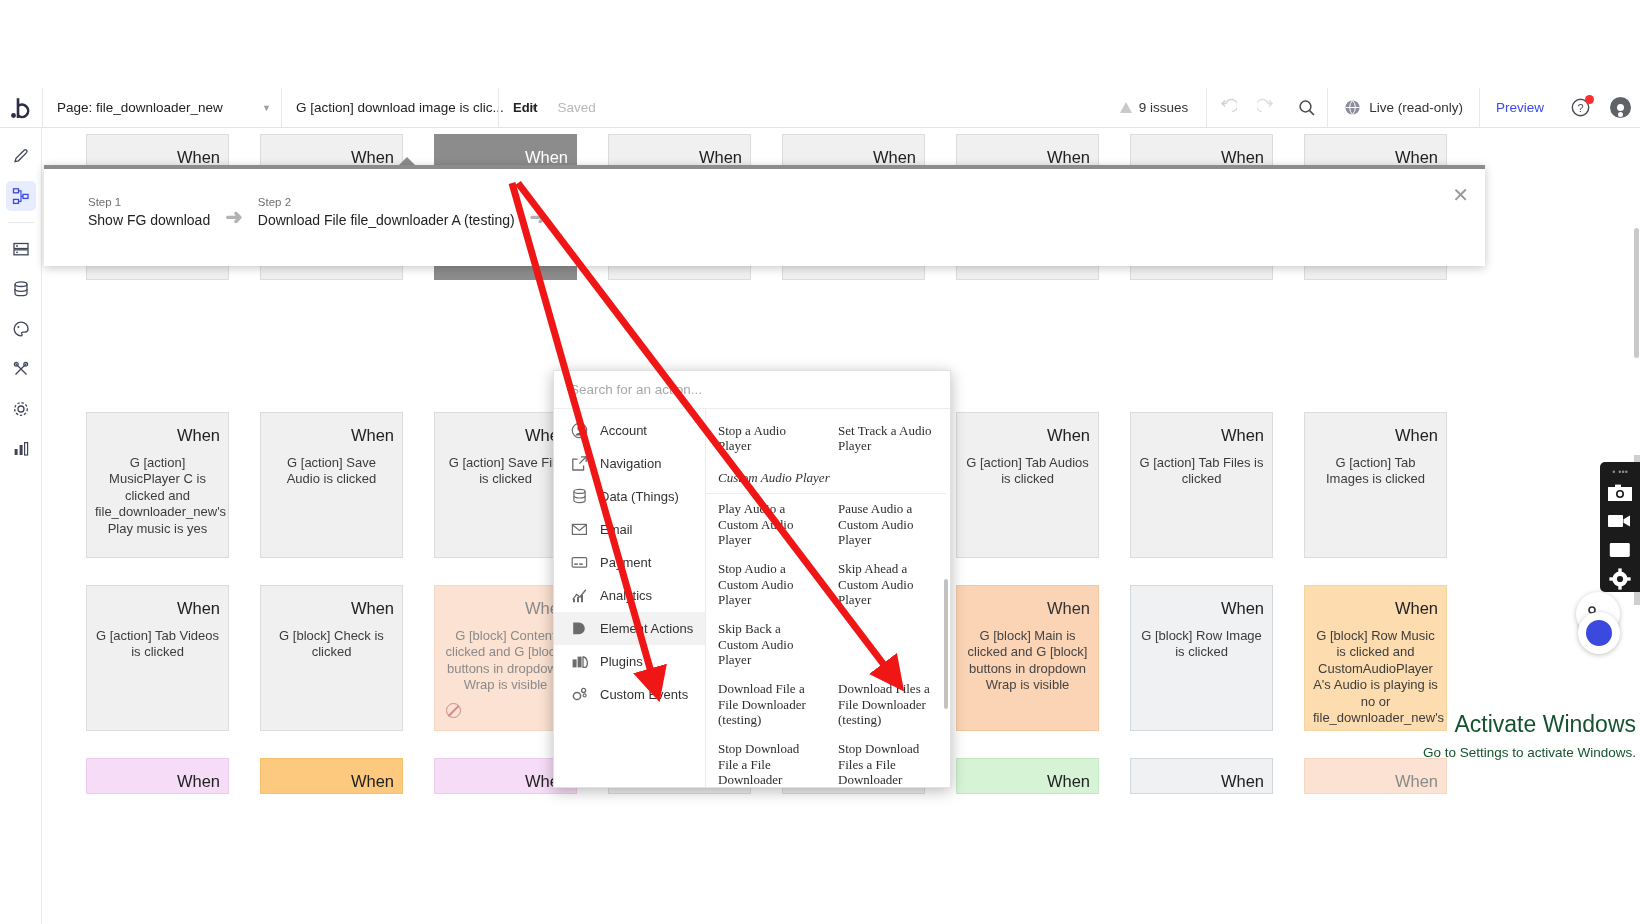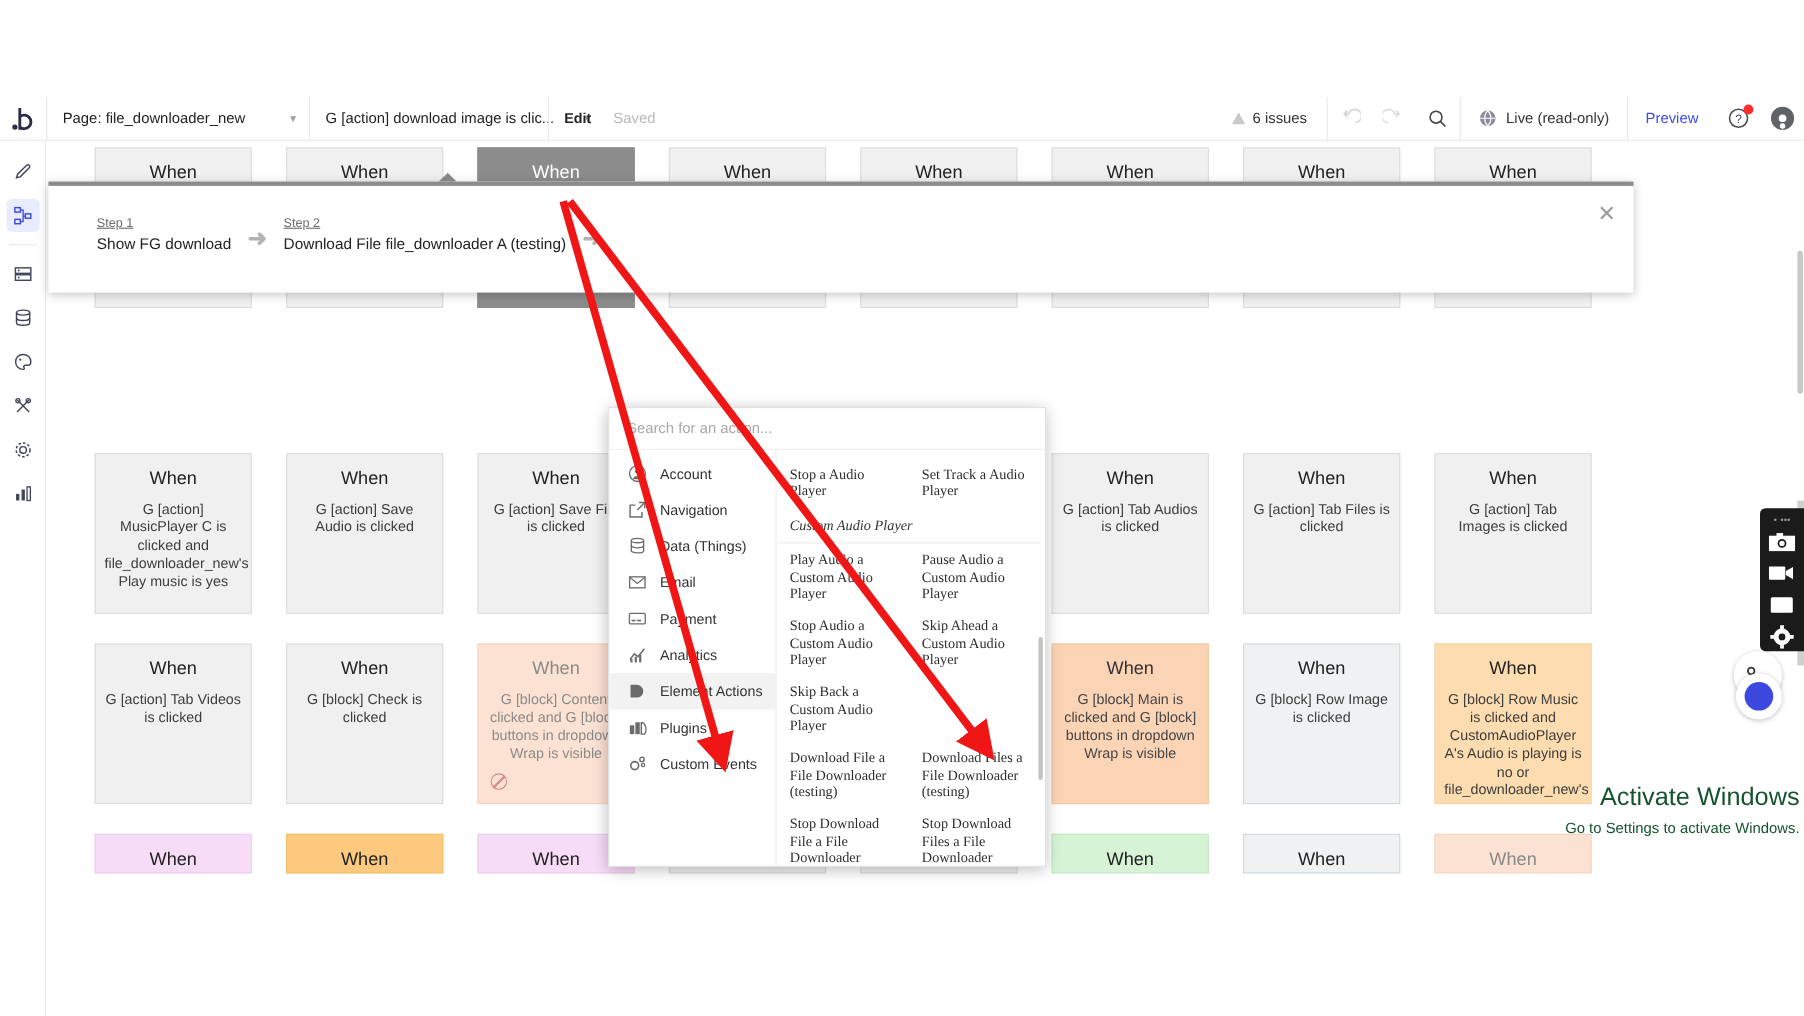--- a/index.html
+++ b/index.html
@@ -63,21 +63,21 @@
 
   .row { position:absolute; left:0; display:flex; gap:31px; padding-left:44px; }
 
   .wcard {
     width:143px; height:146px;
     background:#f0f0f0; border:1px solid #d9dde0;
     text-align:center; padding:12px 8px 8px;
     font-size:13px; color:#3c3c3c; line-height:1.27;
     position:relative; overflow:hidden;
   }
-  .wcard .wt { font-size:16.5px; color:#222; margin-bottom:9px; font-weight:400;}
+  .wcard .wt { font-size:16.5px; color:#222; margin-bottom:9px; font-weight:400;text-align:right;}
   .wcard.sel { background:#8c8c8c; border-color:#8c8c8c; color:#fff; }
   .wcard.sel .wt { color:#fff; }
   .wcard.peach { background:#fce2d2; border-color:#f6d6c3; color:#8a8a8a;}
   .wcard.peach .wt { color:#8a8a8a; }
   .wcard.peach2 { background:#fbd4b6; border-color:#f6c79f; color:#444;}
   .wcard.peach2 .wt { color:#333;}
   .wcard.orange { background:#fdddb0; border-color:#f7d49f; color:#3c3c3c;}
   .wcard.grayish { background:#eff1f2; border-color:#d2d9de;}
   .wcard.pink { background:#f7dcf7; border-color:#eeccee;}
   .wcard.amber { background:#fcc97e; border-color:#f6bf6c;}
@@ -94,21 +94,21 @@
   
   .panel-shadow {
     position:absolute; left:44px; top:165px; width:1441px; height:101px;
     background:#fff; box-shadow:0 2px 9px rgba(0,0,0,.22);
     border-top:4px solid #8c8c8c;
   }
   .panel-top-arrow{ position:absolute; left:398px; top:157px; width:0;height:0;
     border-left:9px solid transparent;border-right:9px solid transparent;border-bottom:9px solid #8c8c8c;}
   .steps { display:flex; align-items:center; padding:26px 0 0 44px; gap:0; }
   .step { display:flex; flex-direction:column; }
-  .step .sn { font-size:11.5px; color:#6f6f6f; margin-bottom:4px;text-decoration:underline; }
+  .step .sn { font-size:11.5px; color:#6f6f6f; margin-bottom:4px; }
   .step .sv { font-size:14px; color:#222; white-space:nowrap; }
   .arrow-ico { color:#b2b2b2; font-size:21px; margin:10px 15px 0 15px; font-weight:bold;}
   .add-action {
     width:182px; height:44px; border:1px dashed #c9c9c9; background:#fafafa;
     display:flex; align-items:center; padding-left:13px;
     font-size:13.5px; color:#5b5b5b; margin-top:8px;
   }
   .panel-close { position:absolute; right:16px; top:16px; font-size:20px; color:#9a9a9a; line-height:1;}
 
   
@@ -187,21 +187,21 @@
       <span class="caret">▼</span>
     </div>
     <div class="tb-sep"></div>
 
     <div class="tb-edit">Edit</div>
     <div class="tb-saved">Saved</div>
 
     <div class="tb-right">
       <div class="tb-issues">
         <span class="warn-tri"></span>
-        <span>6 issues</span>
+        <span>9 issues</span>
       </div>
       <div class="tb-sep"></div>
       <div class="ico-btn">
         <svg width="20" height="20" viewBox="0 0 20 20">
           <path d="M15 13.5 A6 6 0 1 0 9 5.5 L5.5 5.5" stroke="#d4d4d4" stroke-width="1.5" fill="none"></path>
           <path d="M8 2.6 L5 5.6 L8 8.4" stroke="#d4d4d4" stroke-width="1.5" fill="none"></path>
         </svg>
       </div>
       <div class="ico-btn">
         <svg width="20" height="20" viewBox="0 0 20 20">

